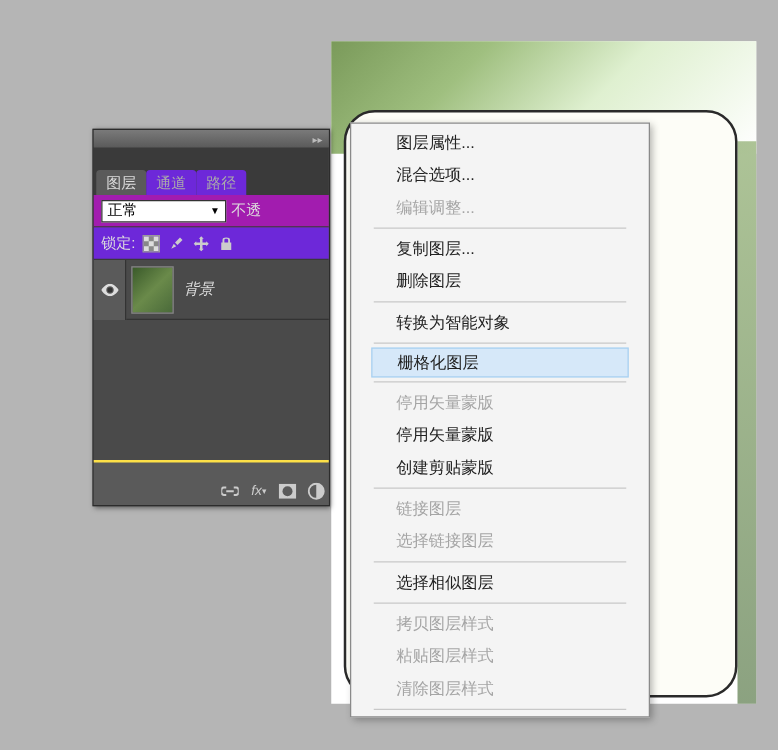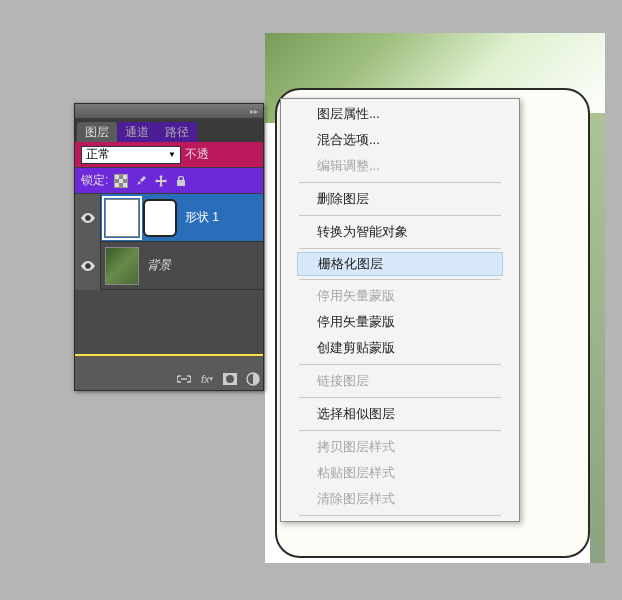--- a/index.html
+++ b/index.html
@@ -7,25 +7,25 @@
 
 .canvas-area { position: absolute; left: 265px; top: 33px; width: 340px; height: 530px; background: #fff; }
 .canvas-photo { position: absolute; left: 0; top: 0; width: 340px; height: 90px; background: linear-gradient(135deg, #7a9a5a 0%, #9fbf7f 30%, #dff0d0 60%, #fff 100%); }
 .canvas-photo-side { position: absolute; right: 0; top: 80px; width: 15px; height: 450px; background: linear-gradient(180deg, #8aaa6a 0%, #5a7a4a 100%); opacity: 0.7; }
 .canvas-mask { position: absolute; left: 10px; top: 55px; width: 315px; height: 470px; background: #fdfdf7; border: 2px solid #2a2a2a; border-radius: 25px; }
 
 .layers-panel { position: absolute; left: 74px; top: 103px; width: 190px; background: #5a5a5a; border: 1px solid #2c2c2c; box-shadow: 1px 1px 4px rgba(0,0,0,0.5); }
 .panel-titlebar { height: 14px; background: linear-gradient(#7a7a7a, #5a5a5a); display: flex; align-items: center; justify-content: flex-end; padding-right: 4px; }
 .titlebar-icon { width: 10px; height: 10px; margin-left: 2px; cursor: pointer; display: flex; align-items: center; justify-content: center; color: #bbb; font-size: 8px; }
 
-.panel-tabs { height: 24px; background: #3a3a3a; display: flex; align-items: flex-end; padding-left: 2px; }
-.panel-tab { height: 20px; padding: 2px 8px; font-size: 12px; color: #aaa; cursor: pointer; background: #4c1d95; border-top-left-radius: 3px; border-top-right-radius: 3px; }
+.panel-tabs { height: 38px; background: #3a3a3a; display: flex; align-items: flex-end; padding-left: 2px; }
+.panel-tab { height: 20px; padding: 2px 8px; font-size: 12px; color: #aaa; cursor: pointer; background: #6d28d9; border-top-left-radius: 3px; border-top-right-radius: 3px; }
 .panel-tab.active { background: #5a5a5a; color: #ddd; }
 
-.panel-row { height: 26px; background: #be185d; display: flex; align-items: center; padding: 0 6px; border-bottom: 1px solid #3a3a3a; gap: 4px; }
+.panel-row { height: 26px; background: #a21caf; display: flex; align-items: center; padding: 0 6px; border-bottom: 1px solid #3a3a3a; gap: 4px; }
 .blend-select { width: 100px; height: 18px; background: #fff; border: 1px solid #333; font-size: 12px; padding: 0 4px; display: flex; align-items: center; justify-content: space-between; cursor: pointer; }
 .blend-select .arrow { font-size: 8px; }
 .row-label { font-size: 12px; color: #ddd; }
 
 .lock-row { height: 26px; background: #6d28d9; display: flex; align-items: center; padding: 0 6px; border-bottom: 1px solid #3a3a3a; gap: 6px; }
 .lock-icons { display: flex; gap: 6px; align-items: center; }
 .lock-icon { width: 14px; height: 14px; display: flex; align-items: center; justify-content: center; cursor: pointer; color: #ccc; font-size: 12px; }
 .lock-square { width: 14px; height: 14px; border: 1px solid #999; background: repeating-conic-gradient(#888 0% 25%, #ddd 0% 50%) 0 0/8px 8px; }
 
 .layers-list { background: #4a4a4a; min-height: 160px; }
@@ -91,33 +91,20 @@
           </svg>
       </div>
       <div class="lock-icon">
         <svg width="12" height="12" viewBox="0 0 12 12">
             <path d="M3 5 L3 3 C3 1.5 4 1 6 1 C8 1 9 1.5 9 3 L9 5 L10 5 L10 11 L2 11 L2 5 Z M4.5 5 L7.5 5 L7.5 3 C7.5 2.3 7 2 6 2 C5 2 4.5 2.3 4.5 3 Z" fill="#ccc"></path>
           </svg>
       </div>
     </div>
   </div>
   <div class="layers-list">
-    <div class="layer-row selected">
-      <div class="eye-col">
-        <svg class="eye-icon" viewBox="0 0 14 10">
-            <path d="M7 0 C3 0 0 5 0 5 C0 5 3 10 7 10 C11 10 14 5 14 5 C14 5 11 0 7 0 Z M7 8 C5.3 8 4 6.7 4 5 C4 3.3 5.3 2 7 2 C8.7 2 10 3.3 10 5 C10 6.7 8.7 8 7 8 Z" fill="#ddd"></path>
-            <circle cx="7" cy="5" r="2" fill="#333"></circle>
-          </svg>
-      </div>
-      <div class="thumb-wrap">
-        <div class="layer-thumb selected-outline"></div>
-        <div class="mask-thumb"></div>
-      </div>
-      <span class="layer-name">形状 1</span>
-    </div>
     <div class="layer-row">
       <div class="eye-col">
         <svg class="eye-icon" viewBox="0 0 14 10">
             <path d="M7 0 C3 0 0 5 0 5 C0 5 3 10 7 10 C11 10 14 5 14 5 C14 5 11 0 7 0 Z M7 8 C5.3 8 4 6.7 4 5 C4 3.3 5.3 2 7 2 C8.7 2 10 3.3 10 5 C10 6.7 8.7 8 7 8 Z" fill="#ddd"></path>
             <circle cx="7" cy="5" r="2" fill="#333"></circle>
           </svg>
       </div>
       <div class="thumb-wrap">
         <div class="bg-thumb"></div>
       </div>
@@ -148,31 +135,33 @@
         </svg>
     </div>
   </div>
 </div>
 
 <div class="context-menu">
   <div class="menu-item">图层属性...</div>
   <div class="menu-item">混合选项...</div>
   <div class="menu-item disabled">编辑调整...</div>
   <div class="menu-sep"></div>
+  <div class="menu-item">复制图层...</div>
   <div class="menu-item">删除图层</div>
   <div class="menu-sep"></div>
   <div class="menu-item">转换为智能对象</div>
   <div class="menu-sep"></div>
   <div class="menu-item highlighted">栅格化图层</div>
   <div class="menu-sep"></div>
   <div class="menu-item disabled">停用矢量蒙版</div>
   <div class="menu-item">停用矢量蒙版</div>
   <div class="menu-item">创建剪贴蒙版</div>
   <div class="menu-sep"></div>
   <div class="menu-item disabled">链接图层</div>
+  <div class="menu-item disabled">选择链接图层</div>
   <div class="menu-sep"></div>
   <div class="menu-item">选择相似图层</div>
   <div class="menu-sep"></div>
   <div class="menu-item disabled">拷贝图层样式</div>
   <div class="menu-item disabled">粘贴图层样式</div>
   <div class="menu-item disabled">清除图层样式</div>
   <div class="menu-sep"></div>
 </div>
 
 </body></html>

